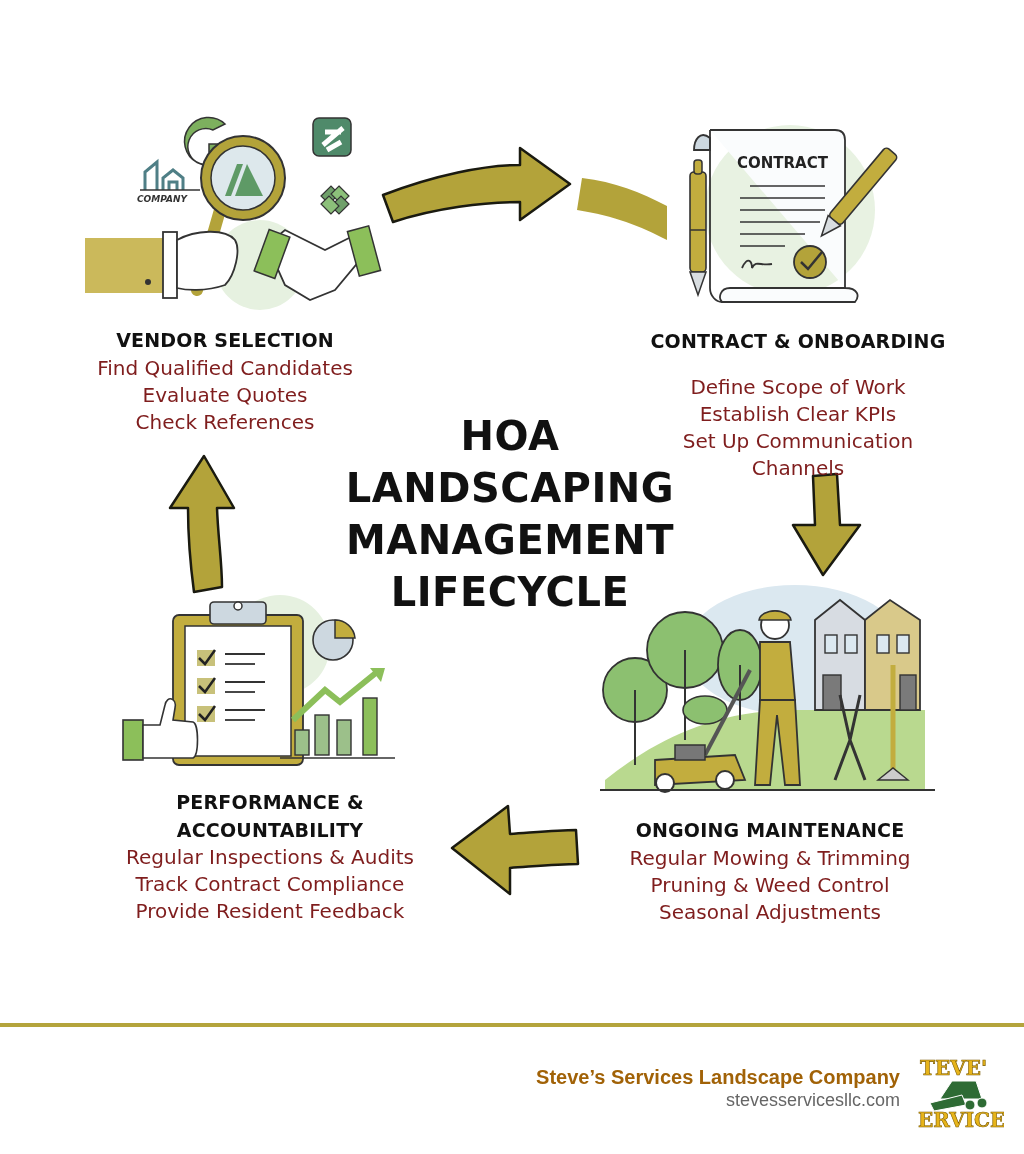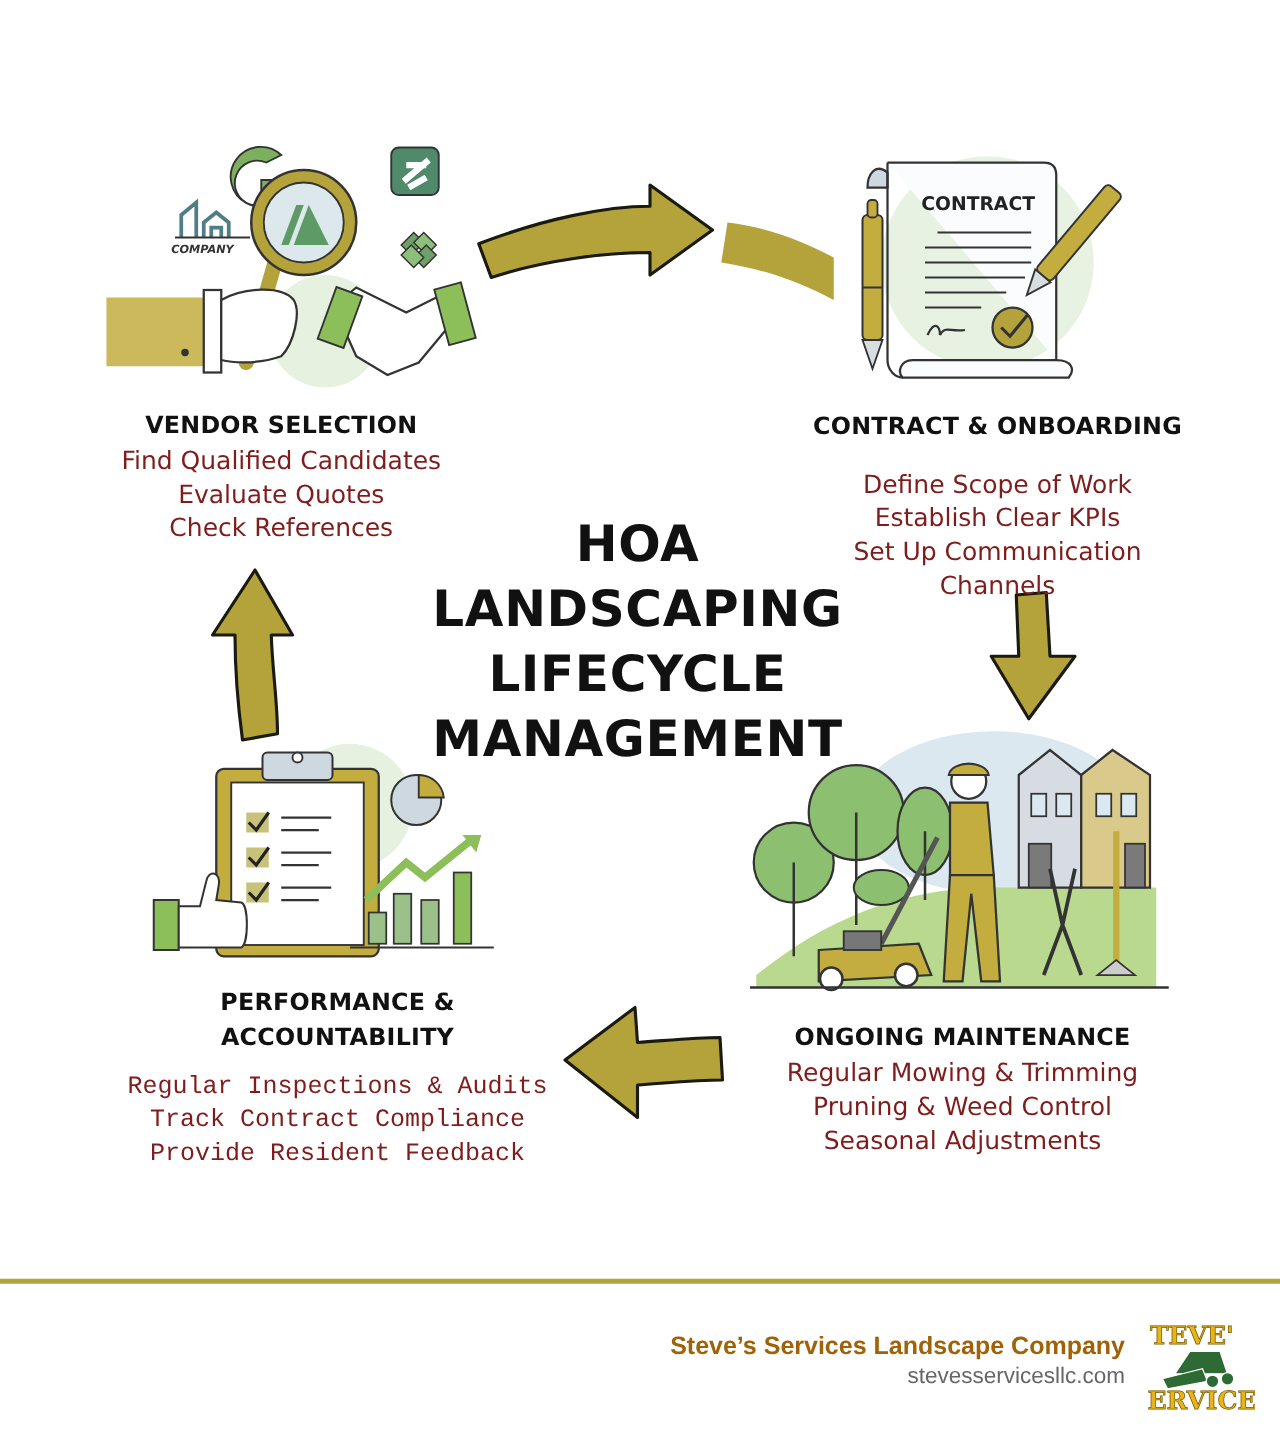--- a/index.html
+++ b/index.html
@@ -205,32 +205,32 @@
   <div class="stage-items" style="margin-top:1px;">
     <div>Regular Mowing &amp; Trimming</div>
     <div>Pruning &amp; Weed Control</div>
     <div>Seasonal Adjustments</div>
   </div>
 </div>
 
 <div class="abs" style="left:95px;top:788px;width:350px;">
   <div class="stage-title">PERFORMANCE &amp;</div>
   <div class="stage-title">ACCOUNTABILITY</div>
-  <div class="stage-items" style="margin-top:12px;font-family:Liberation Mono, monospace;">
+  <div class="stage-items" style="margin-top:0;">
     <div>Regular Inspections &amp; Audits</div>
     <div>Track Contract Compliance</div>
     <div>Provide Resident Feedback</div>
   </div>
 </div>
 
 <div class="abs center-title" style="left:320px;top:410px;width:380px;">
   <div>HOA</div>
   <div>LANDSCAPING</div>
+  <div>MANAGEMENT</div>
   <div>LIFECYCLE</div>
-  <div>MANAGEMENT</div>
 </div>
 
 <div class="abs footer-rule"></div>
 
 <div class="abs" style="left:400px;top:1066px;width:500px;">
   <div class="footer-company">Steve’s Services Landscape Company</div>
   <div class="footer-url" style="margin-top:1px;text-align:right;">stevesservicesllc.com</div>
 </div>
 
 <div class="abs" style="left:918px;top:1053px;width:86px;height:78px;">

